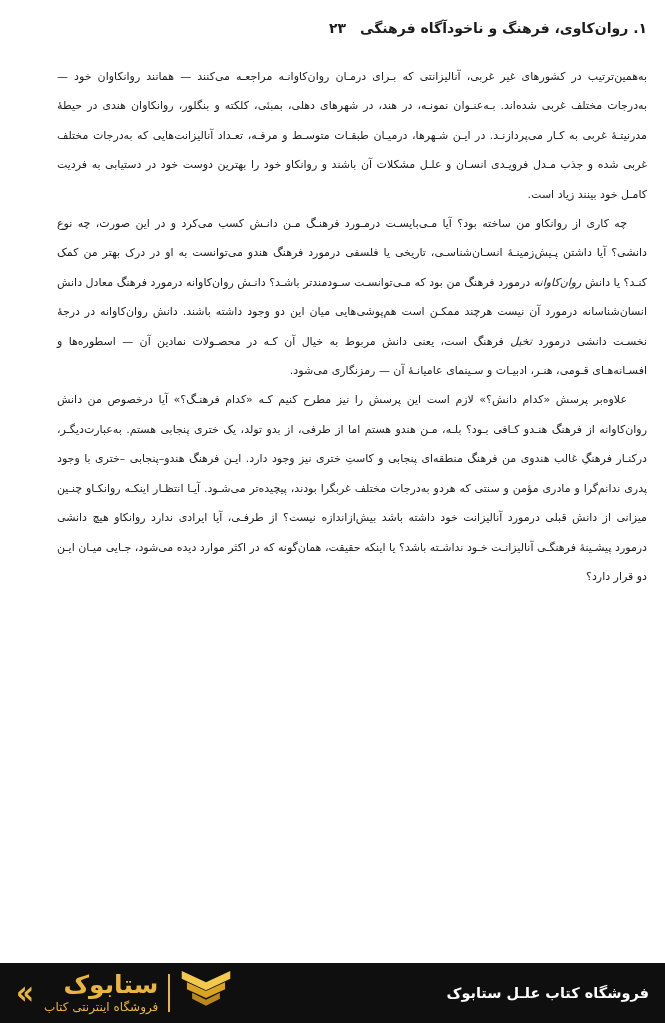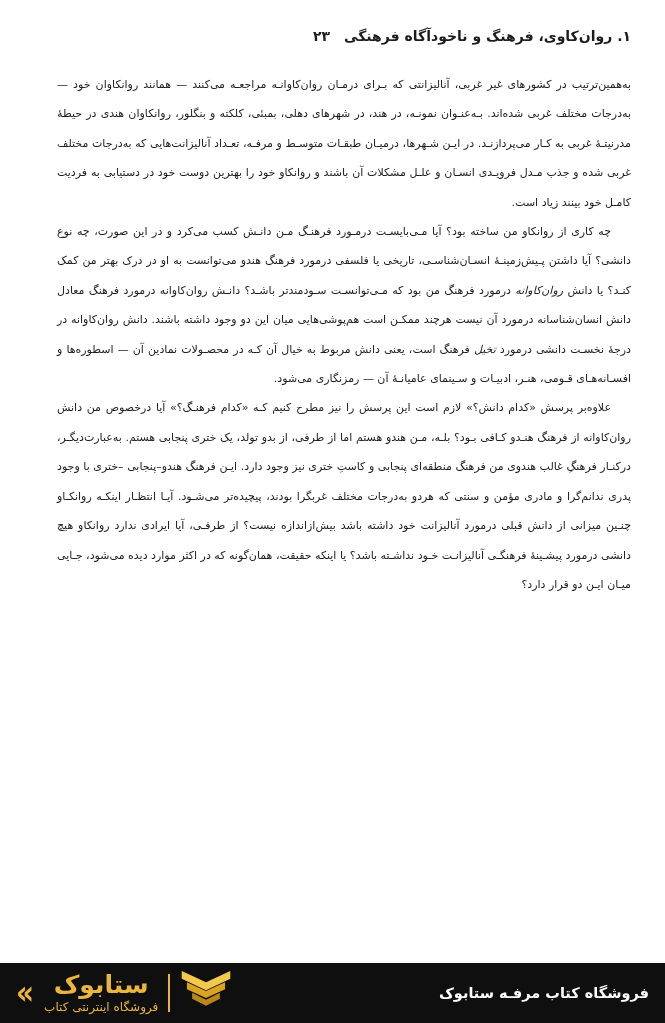--- a/index.html
+++ b/index.html
@@ -8,22 +8,22 @@
     width: 665px;
     height: 1023px;
     margin: 0 auto;
     background: #ffffff;
     overflow: hidden;
     font-family: "DejaVu Sans", sans-serif;
     box-sizing: border-box;
   }
   .content {
     position: absolute;
-    top: 16px; left: 0; right: 0;
-    padding: 12px 34px 0 57px;
+    top: 8px; left: 0; right: 0;
+    padding: 12px 18px 0 57px;
     direction: rtl;
     box-sizing: border-box;
   }
   .page-header {
     font-size: 14px;
     font-weight: bold;
     color: #1c1c1c;
     text-align: right;
     margin-bottom: 26px;
     white-space: nowrap;
@@ -55,21 +55,21 @@
     align-items: center;
     gap: 10px;
   }
   .chevrons-left {
     color: #e9b53c;
     font-size: 28px;
     font-weight: bold;
     line-height: 1;
     transform: scaleY(1.2);
   }
-  .logo-type { text-align: center; }
+  .logo-type { text-align: right; }
   .logo-text {
     color: #e9b53c;
     font-size: 25px;
     font-weight: bold;
     line-height: 1.05;
     letter-spacing: 1px;
   }
   .logo-caption {
     color: #e9b53c;
     font-size: 12px;
@@ -131,18 +131,18 @@
       <span>
         <svg width="52" height="40" viewBox="0 0 60 46" aria-hidden="true">
           <polygon points="2,0 30,13 58,0 58,9 30,22 2,9" fill="#f2c94c"></polygon>
           <polygon points="8,13 30,23 52,13 52,21 30,31 8,21" fill="#d9a521"></polygon>
           <polygon points="14,25 30,33 46,25 46,32 30,40 14,32" fill="#b9871a"></polygon>
         </svg>
       </span>
     </div>
 
     <div class="footer-text">
-      <div class="store-title">فروشگاه کتاب مرفـه ستابوک</div>
+      <div class="store-title">فروشگاه کتاب علـل ستابوک</div>
     </div>
 
   </div>
 
 </div>
 
 </body></html>

